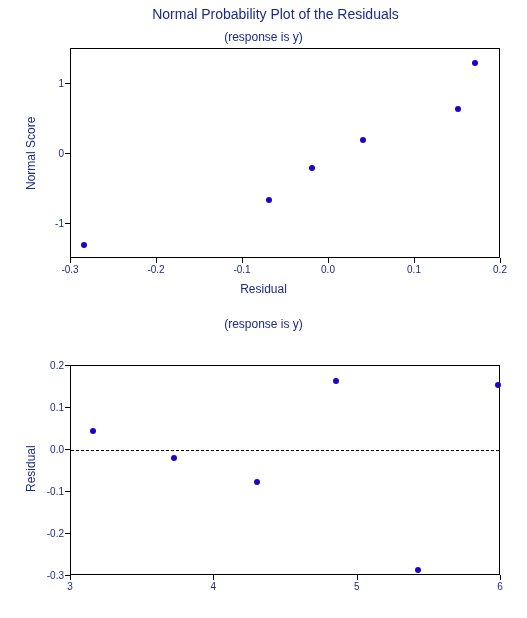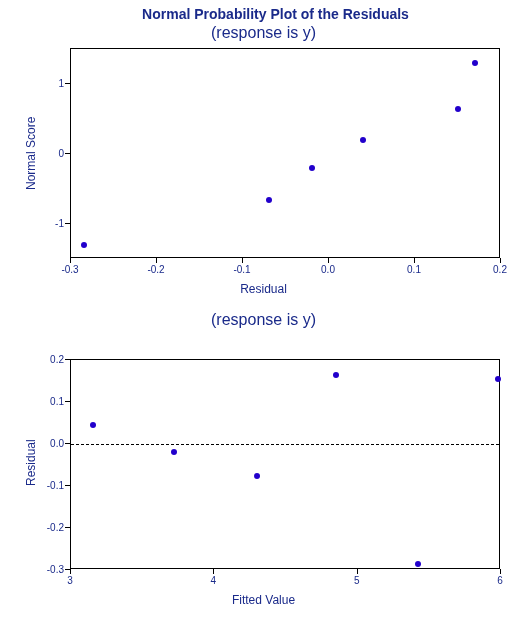--- a/index.html
+++ b/index.html
@@ -13,30 +13,30 @@
   }
   .panel {
     position: relative;
     width: 527px;
     box-sizing: border-box;
   }
   .title {
     text-align: center;
     color: #1a2a8a;
     font-size: 14px;
-    font-weight: bold;
+    font-weight: normal;
     margin: 0;
     padding-top: 6px;
     padding-left: 24px;
   }
   .subtitle {
     text-align: center;
     color: #1a2a8a;
-    font-size: 16px;
-    margin: 2px 0 0 0;
+    font-size: 12px;
+    margin: 8px 0 0 0;
   }
   .plot-frame {
     position: absolute;
     border: 1px solid #000;
     background: #fff;
     box-sizing: border-box;
   }
   .axis-label-x {
     position: absolute;
     text-align: center;
@@ -139,21 +139,20 @@
   <div class="hline" style="top: 84px;"></div>
       <div class="pt" style="left: 21.5px; top: 65.1px;"></div>
       <div class="pt" style="left: 103.2px; top: 92.4px;"></div>
       <div class="pt" style="left: 186.333px; top: 115.5px;"></div>
       <div class="pt" style="left: 265.167px; top: 14.7px;"></div>
       <div class="pt" style="left: 346.867px; top: 203.7px;"></div>
       <div class="pt" style="left: 427.133px; top: 18.9px;"></div>
     </div>
 
   <div class="axis-label-y" style="left:24px; top:175px;">Residual</div>
-  <div class="axis-label-x" style="top:282px;">Fitted Value</div>
 <div class="tick-mark-x" style="left: 70px; top: 258px;"></div>
     <div class="tick-x" style="left: 70px; top: 264px;">3</div>
     <div class="tick-mark-x" style="left: 213.333px; top: 258px;"></div>
     <div class="tick-x" style="left: 213.333px; top: 264px;">4</div>
     <div class="tick-mark-x" style="left: 356.667px; top: 258px;"></div>
     <div class="tick-x" style="left: 356.667px; top: 264px;">5</div>
     <div class="tick-mark-x" style="left: 500px; top: 258px;"></div>
     <div class="tick-x" style="left: 500px; top: 264px;">6</div>
     <div class="tick-mark-y" style="left: 65px; top: 258px;"></div>
     <div class="tick-y" style="left: 34px; top: 258px;">-0.3</div>

